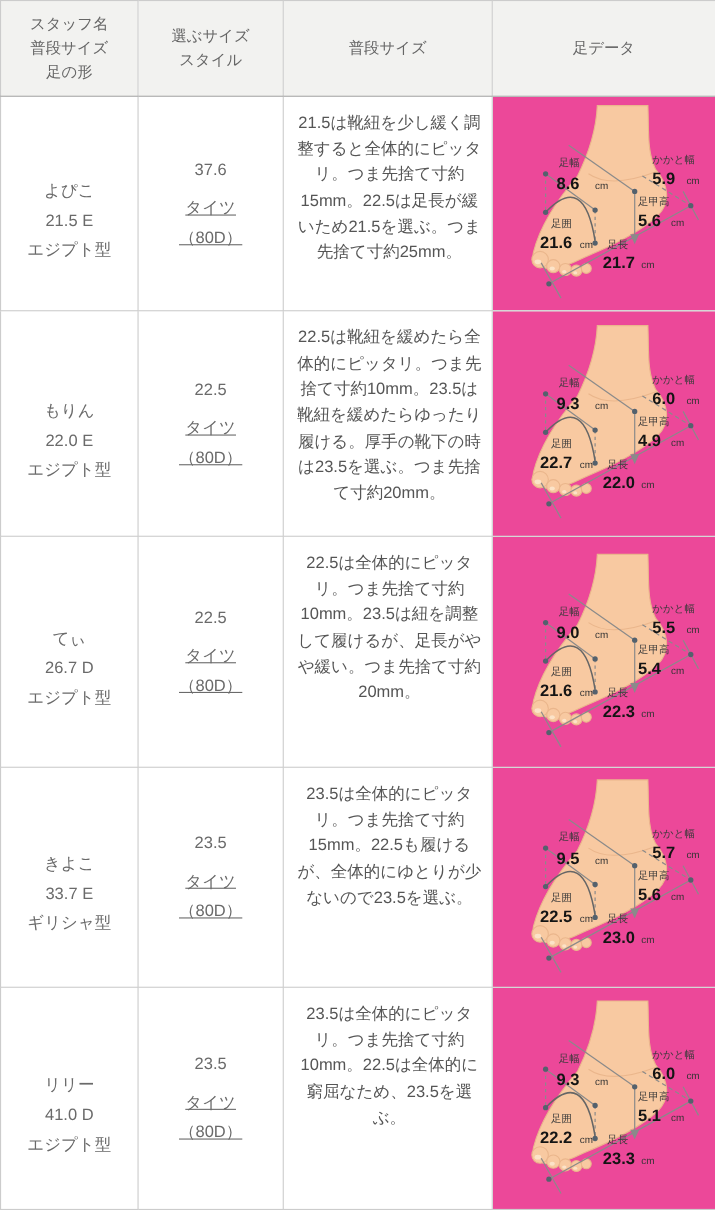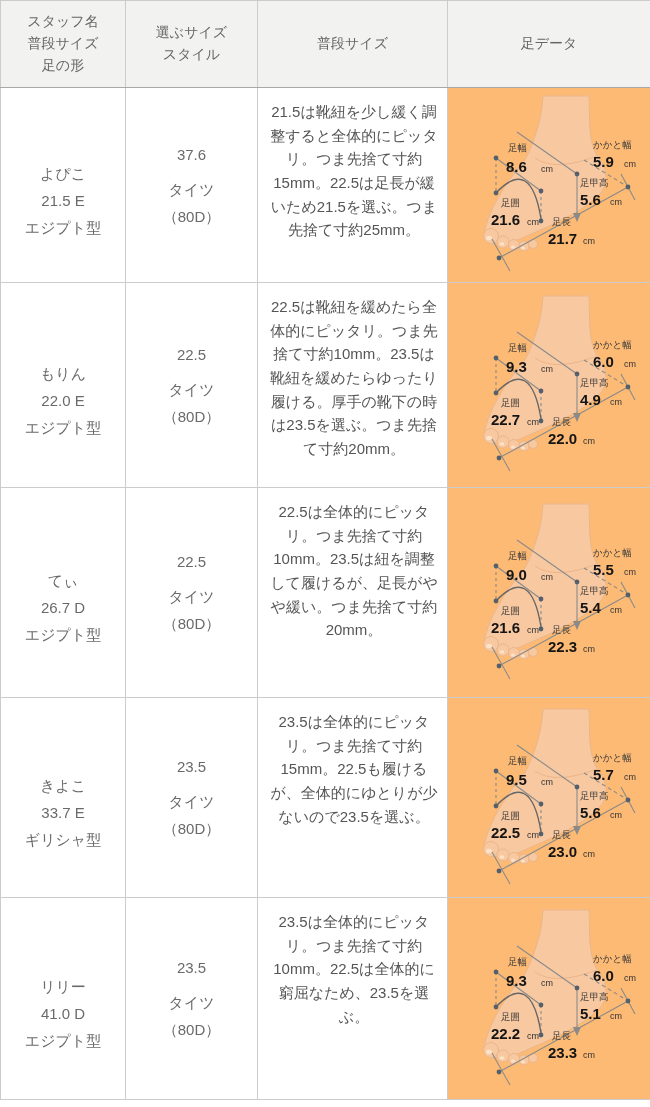--- a/index.html
+++ b/index.html
@@ -14,26 +14,26 @@
   thead tr{height:87px;}
   tbody tr:nth-child(1){height:195px;}
   tbody tr:nth-child(2){height:205px;}
   tbody tr:nth-child(3){height:210px;}
   tbody tr:nth-child(4){height:200px;}
   tbody tr:nth-child(5){height:202px;}
   td.staff-cell,td.size-cell{
     text-align:center;vertical-align:middle;color:#6a6a6a;font-size:15px;line-height:1.8;
   }
   .staff-lines{white-space:pre-line;margin-top:30px;}
-  .choice-style{white-space:pre-line;margin-top:8px;}
+  .choice-style{white-space:pre-line;margin-top:8px;text-decoration:underline;}
   td.comment-cell{
     vertical-align:top;text-align:center;color:#555;font-size:15px;line-height:1.58;
     padding:12px 8px 8px 11px;
   }
-  td.foot-cell{padding:0;text-align:center;vertical-align:middle;background:#fdba74;}
+  td.foot-cell{padding:0;text-align:center;vertical-align:middle;background:#ec4899;}
   svg{display:block;margin:0 auto;}
   .lbl{font-size:9.5px;fill:#3a3a3a;}
   .val{font-size:15px;font-weight:bold;fill:#141414;}
   .unit{font-size:9px;fill:#333;}
 </style>
 </head>
 <body>
 
 <table>
   <colgroup>

